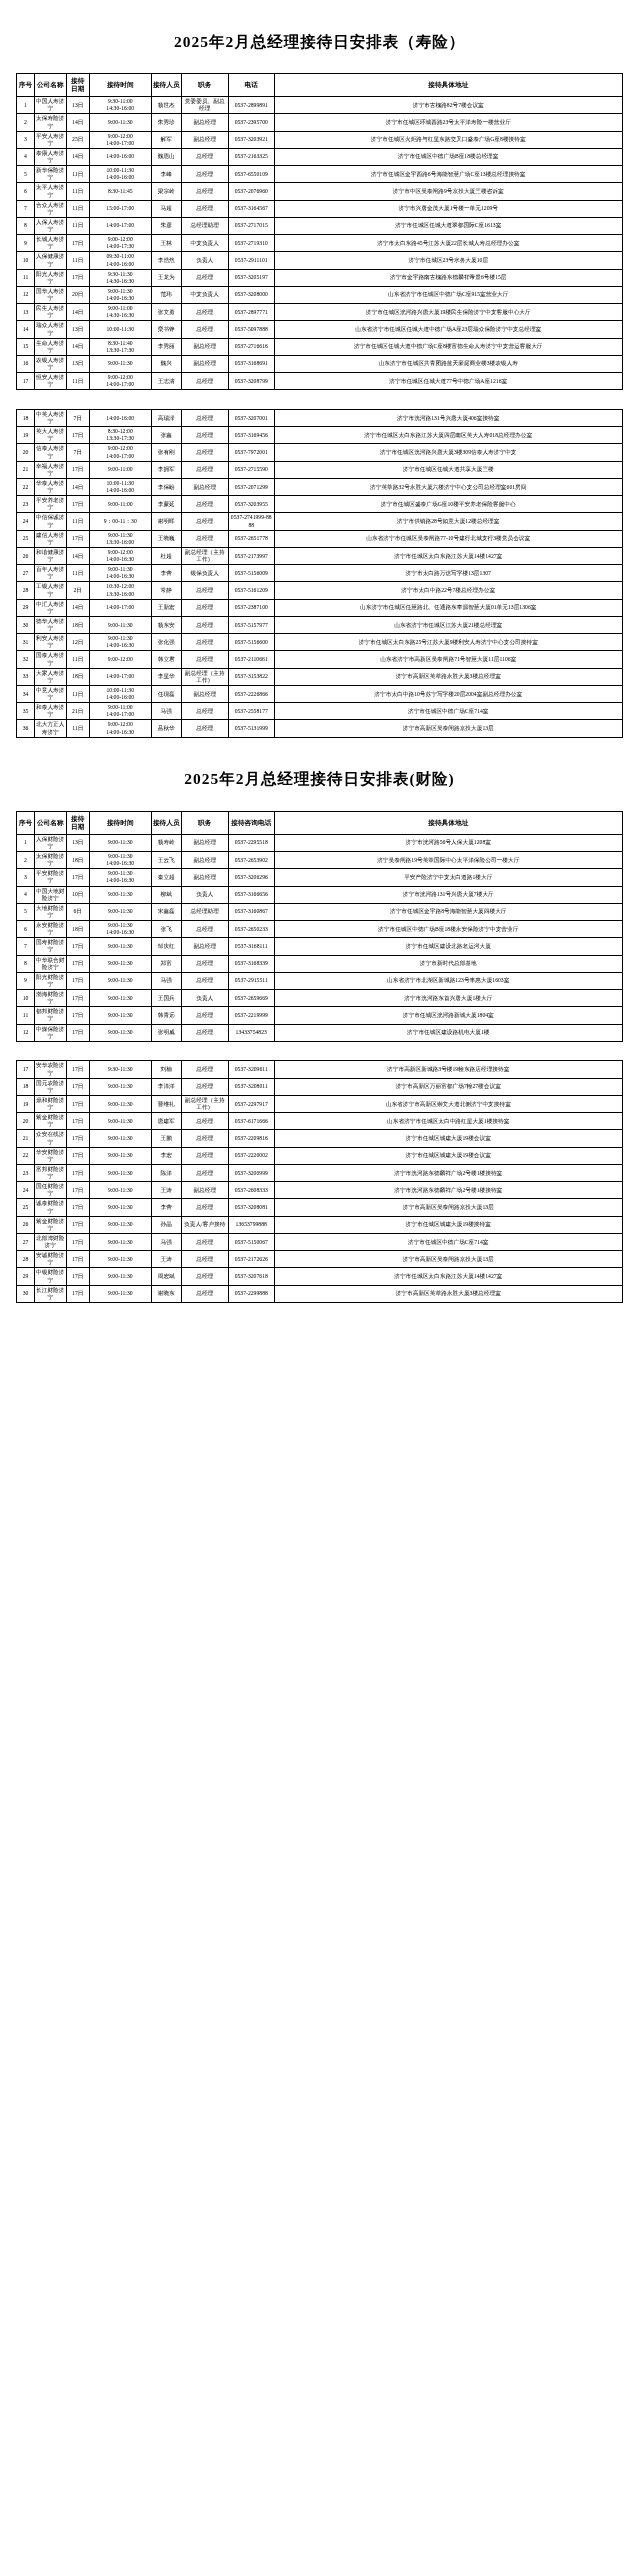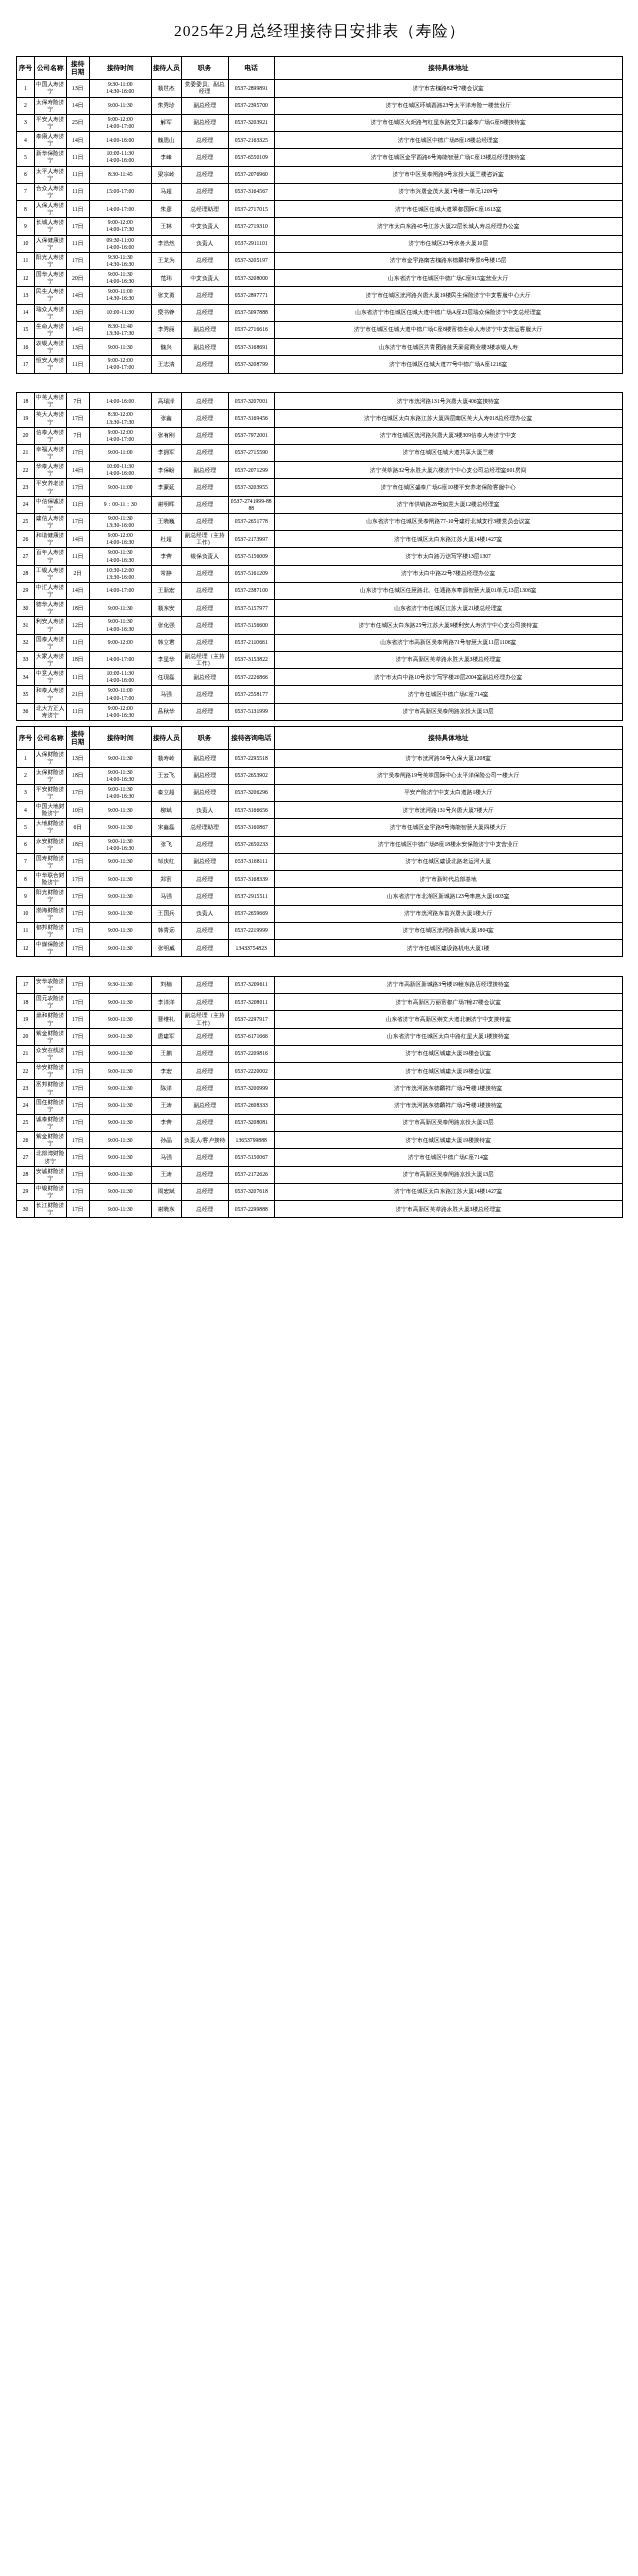--- a/index.html
+++ b/index.html
@@ -13,25 +13,25 @@
     color: #000000;
   }
   .page {
     width: 639px;
     box-sizing: border-box;
     padding: 0 0 15.5px 0;
   }
   .doc-title {
     text-align: center;
     font-family: "Liberation Serif", "DejaVu Serif", serif;
-    font-weight: normal;
+    font-weight: bold;
     font-size: 15.5px;
     letter-spacing: 1px;
     padding: 20.6px 0 9.3px 0;
-    margin: 0;
+    margin: 11px;
     white-space: nowrap;
   }
   table.sched {
     border-collapse: collapse;
     width: 606px;
     margin: 0 auto;
     table-layout: fixed;
   }
   table.sched td, table.sched th {
     border: 0.5px solid #000000;
@@ -504,20 +504,21 @@
 14:00-16:30</td>
             <td class="pers">吕秋华</td>
             <td class="post">总经理</td>
             <td class="tel">0537-5131999</td>
             <td class="addr">济宁市高新区吴泰闸路京投大厦13层</td>
           </tr>
         </tbody>
     </table>
   </div>
 
+  <h1 class="doc-title">2025年2月总经理接待日安排表(财险)</h1>
 
   <div class="tbl-wrap">
     <table class="sched">
       <colgroup>
         <col class="c-seq">
           <col class="c-comp">
           <col class="c-date">
           <col class="c-time">
         <col class="c-pers">
           <col class="c-post">

